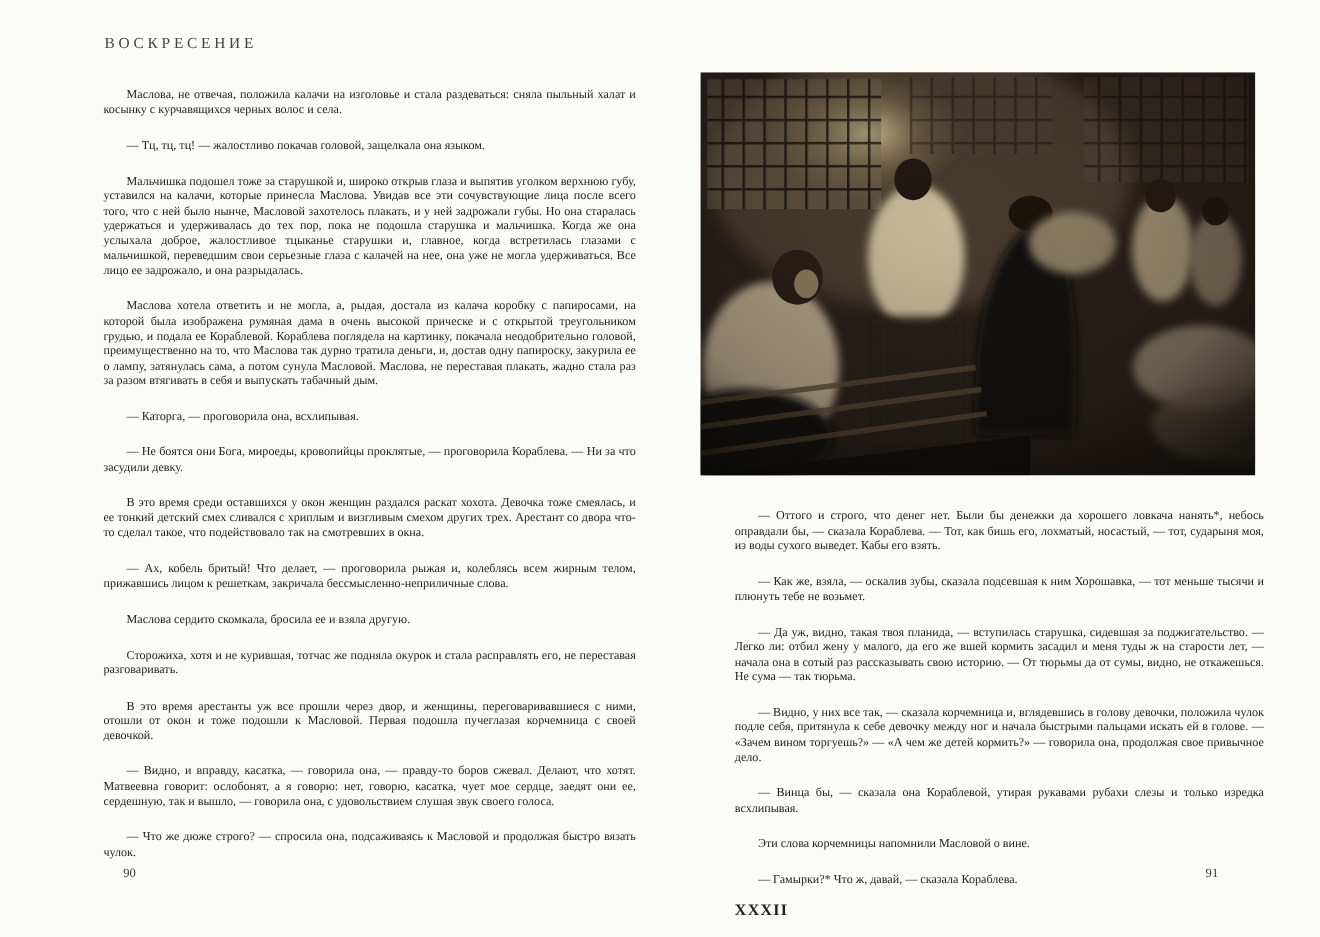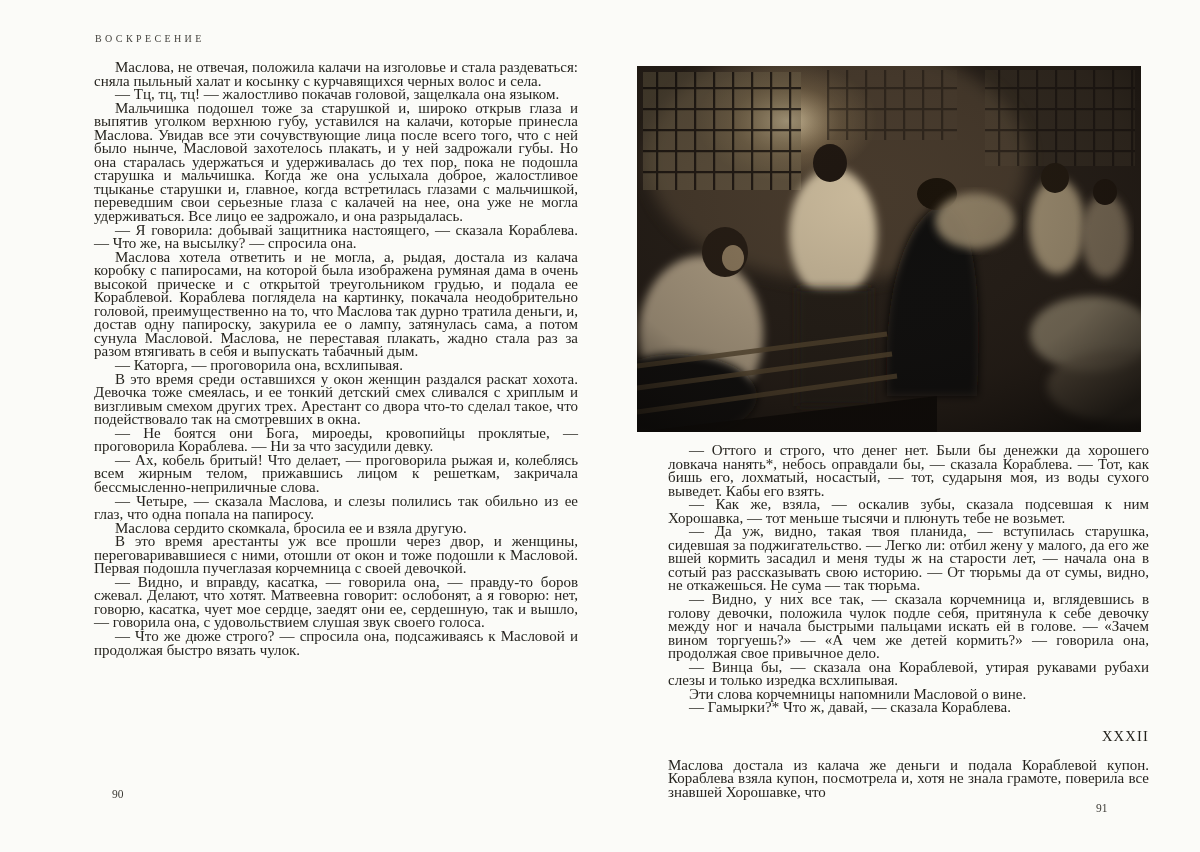--- a/index.html
+++ b/index.html
@@ -8,80 +8,80 @@
     position:relative;
     overflow:hidden;
     background:#fbfbf8;
     color:#26241f;
     font-family:"Liberation Serif", "DejaVu Serif", serif;
   }
 
   .running-header {
     position:absolute;
     top:33px; left:95px;
-    font-size:10px;
+    font-size:14px;
     letter-spacing:3.4px;
     color:#45433e;
   }
 
   .text-block { position:absolute; }
   #left-text  { left:94px;  top:61px;  width:484px; }
   #right-col  { left:668px; top:444px; width:481px; }
 
   .para {
-    font-size:15px;
+    font-size:11px;
     line-height:13.55px;
     text-align:justify;
     text-indent:21px;
     hyphens:auto;
+    margin-top:19px;
   }
   .chapter-block .para:first-child { text-indent:0; }
 
   .chapter-heading {
-    text-align:right;
-    font-weight:normal;
+    text-align:left;
+    font-weight:bold;
     font-size:14.5px;
     letter-spacing:1.2px;
     margin:13px 0 14px 0;
     color:#23211c;
   }
 
   .page-num {
     position:absolute;
     font-size:11.5px;
     color:#3c3a35;
   }
   #pn-left  { left:112px;   top:788px; }
-  #pn-right { left:1096px; top:788px;margin-top:14px; }
+  #pn-right { left:1096px; top:788px; }
 
   .illustration {
     position:absolute;
     left:637px; top:66px;
     width:504px; height:366px;
     background:#1c1611;
   }
   .illustration svg { display:block; width:100%; height:100%; }
 </style>
 </head>
 <body>
 
 <div class="running-header">ВОСКРЕСЕНИЕ</div>
 
 <div id="left-text" class="text-block">
     <p class="para">Маслова, не отвечая, положила калачи на изголовье и стала раздеваться: сняла пыльный халат и косынку с курчавящихся черных волос и села.</p>
     <p class="para">— Тц, тц, тц! — жалостливо покачав головой, защелкала она языком.</p>
     <p class="para">Мальчишка подошел тоже за старушкой и, широко открыв глаза и выпятив уголком верхнюю губу, уставился на калачи, которые принесла Маслова. Увидав все эти сочувствующие лица после всего того, что с ней было нынче, Масловой захотелось плакать, и у ней задрожали губы. Но она старалась удержаться и удерживалась до тех пор, пока не подошла старушка и мальчишка. Когда же она услыхала доброе, жалостливое тцыканье старушки и, главное, когда встретилась глазами с мальчишкой, переведшим свои серьезные глаза с калачей на нее, она уже не могла удерживаться. Все лицо ее задрожало, и она разрыдалась.</p>
-    <p class="para">— Я говорила: добывай защитника настоящего, — сказала Кораблева. — Что же, на высылку? — спросила она.</p>
     <p class="para">Маслова хотела ответить и не могла, а, рыдая, достала из калача коробку с папиросами, на которой была изображена румяная дама в очень высокой прическе и с открытой треугольником грудью, и подала ее Кораблевой. Кораблева поглядела на картинку, покачала неодобрительно головой, преимущественно на то, что Маслова так дурно тратила деньги, и, достав одну папироску, закурила ее о лампу, затянулась сама, а потом сунула Масловой. Маслова, не переставая плакать, жадно стала раз за разом втягивать в себя и выпускать табачный дым.</p>
     <p class="para">— Каторга, — проговорила она, всхлипывая.</p>
+    <p class="para">— Не боятся они Бога, мироеды, кровопийцы проклятые, — проговорила Кораблева. — Ни за что засудили девку.</p>
     <p class="para">В это время среди оставшихся у окон женщин раздался раскат хохота. Девочка тоже смеялась, и ее тонкий детский смех сливался с хриплым и визгливым смехом других трех. Арестант со двора что-то сделал такое, что подействовало так на смотревших в окна.</p>
-    <p class="para">— Не боятся они Бога, мироеды, кровопийцы проклятые, — проговорила Кораблева. — Ни за что засудили девку.</p>
     <p class="para">— Ах, кобель бритый! Что делает, — проговорила рыжая и, колеблясь всем жирным телом, прижавшись лицом к решеткам, закричала бессмысленно-неприличные слова.</p>
-    <p class="para">— Четыре, — сказала Маслова, и слезы полились так обильно из ее глаз, что одна попала на папиросу.</p>
     <p class="para">Маслова сердито скомкала, бросила ее и взяла другую.</p>
+    <p class="para">Сторожиха, хотя и не курившая, тотчас же подняла окурок и стала расправлять его, не переставая разговаривать.</p>
     <p class="para">В это время арестанты уж все прошли через двор, и женщины, переговаривавшиеся с ними, отошли от окон и тоже подошли к Масловой. Первая подошла пучеглазая корчемница с своей девочкой.</p>
     <p class="para">— Видно, и вправду, касатка, — говорила она, — правду-то боров сжевал. Делают, что хотят. Матвеевна говорит: ослобонят, а я говорю: нет, говорю, касатка, чует мое сердце, заедят они ее, сердешную, так и вышло, — говорила она, с удовольствием слушая звук своего голоса.</p>
     <p class="para">— Что же дюже строго? — спросила она, подсаживаясь к Масловой и продолжая быстро вязать чулок.</p>
   </div>
 
 <div id="pn-left" class="page-num">90</div>
 
 <div class="illustration">
   <svg viewBox="0 0 504 366" preserveAspectRatio="none" aria-hidden="true">
     <defs>

